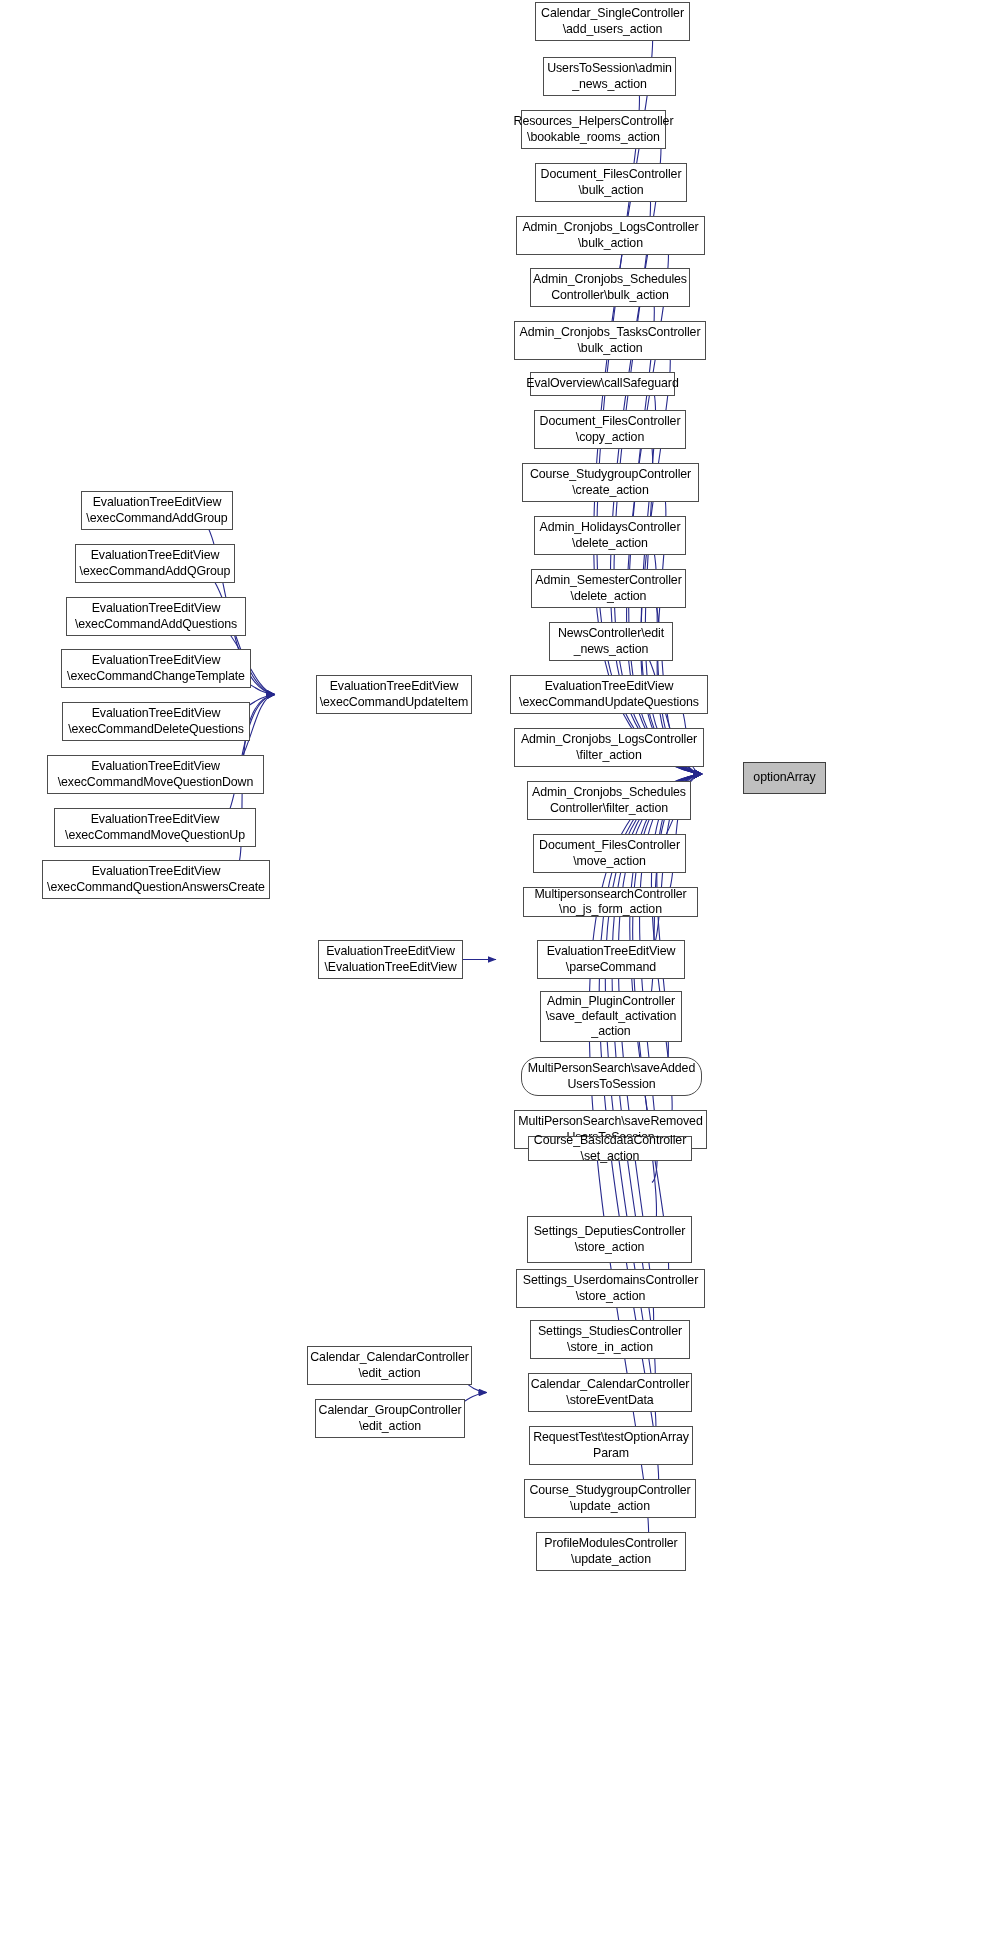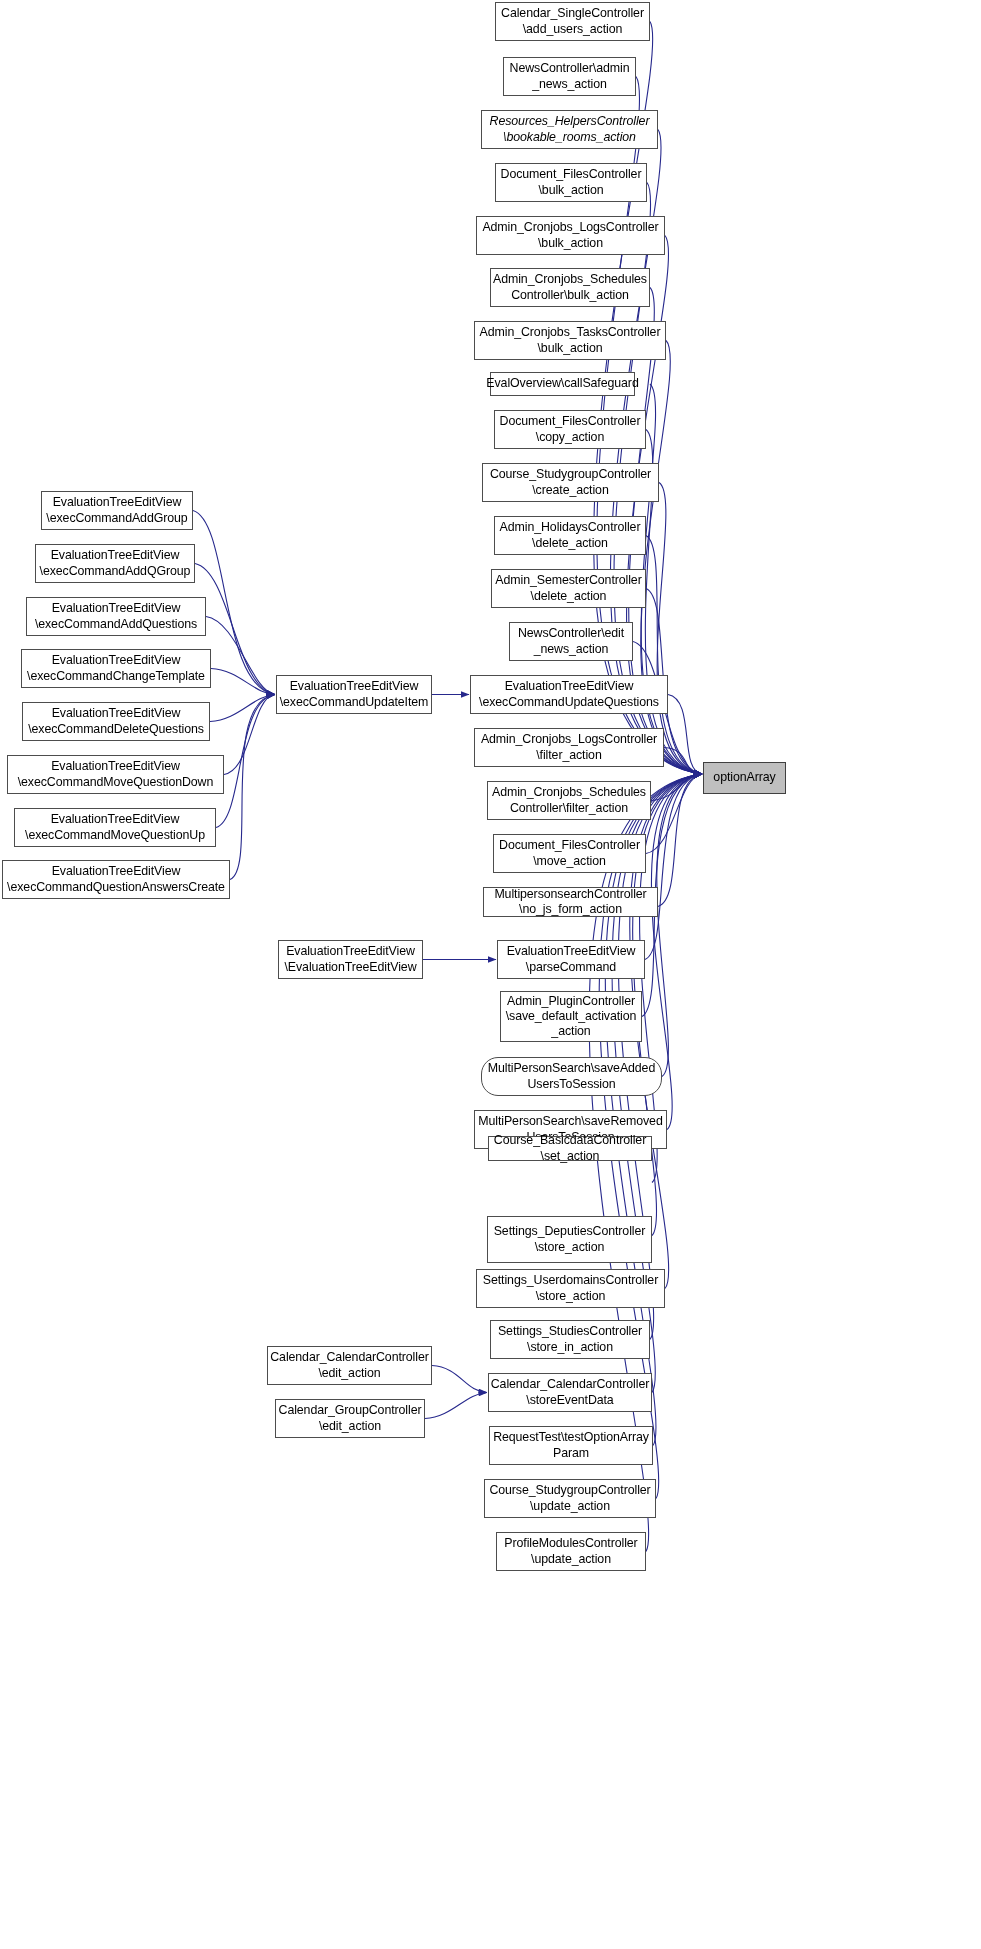--- a/index.html
+++ b/index.html
@@ -30,20 +30,21 @@
     color: #000000;
     display: flex;
     align-items: center;
     justify-content: center;
     text-align: center;
     font-size: 12.4px;
     line-height: 1.22;
     white-space: pre-line;
     letter-spacing: -0.1px;
     z-index: 5;
+    margin-left: 40px;
   }
   .node.highlight {
     background: #bfbfbf;
     border-color: #404040;
   }
 </style>
 </head>
 <body>
 
 <div id="canvas">
@@ -91,23 +92,23 @@
       <path d="M195,563.5 C231,571.36 235.7,689.26 275,694.5" fill="none" stroke="#26288c" stroke-width="1.1" marker-end="url(#arrowhead)"></path>
       <path d="M206,616.5 C237.05,621.18 251.6,691.38 275,694.5" fill="none" stroke="#26288c" stroke-width="1.1" marker-end="url(#arrowhead)"></path>
       <path d="M211,668.5 C239.8,670.06 253,693.46 275,694.5" fill="none" stroke="#26288c" stroke-width="1.1" marker-end="url(#arrowhead)"></path>
       <path d="M210,721.5 C239.25,719.88 253,695.58 275,694.5" fill="none" stroke="#26288c" stroke-width="1.1" marker-end="url(#arrowhead)"></path>
       <path d="M224,774.5 C252,769.7 251,697.7 275,694.5" fill="none" stroke="#26288c" stroke-width="1.1" marker-end="url(#arrowhead)"></path>
       <path d="M216,827.5 C244,819.52 235.1,699.82 275,694.5" fill="none" stroke="#26288c" stroke-width="1.1" marker-end="url(#arrowhead)"></path>
       <path d="M230,879.5 C258,868.4 219.5,701.9 275,694.5" fill="none" stroke="#26288c" stroke-width="1.1" marker-end="url(#arrowhead)"></path>
     </svg>
 <div class="node" style="left: 495px; top: 2px; width: 155px; height: 39px;">Calendar_SingleController
 \add_users_action</div>
-    <div class="node" style="left: 503px; top: 57px; width: 133px; height: 39px;">NewsController\admin
+    <div class="node" style="left: 503px; top: 57px; width: 133px; height: 39px;">UsersToSession\admin
 _news_action</div>
-    <div class="node" style="left: 481px; top: 110px; width: 177px; height: 39px; font-style: italic;">Resources_HelpersController
+    <div class="node" style="left: 481px; top: 110px; width: 145px; height: 39px;">Resources_HelpersController
 \bookable_rooms_action</div>
     <div class="node" style="left: 495px; top: 163px; width: 152px; height: 39px;">Document_FilesController
 \bulk_action</div>
     <div class="node" style="left: 476px; top: 216px; width: 189px; height: 39px;">Admin_Cronjobs_LogsController
 \bulk_action</div>
     <div class="node" style="left: 490px; top: 268px; width: 160px; height: 39px;">Admin_Cronjobs_Schedules
 Controller\bulk_action</div>
     <div class="node" style="left: 474px; top: 321px; width: 192px; height: 39px;">Admin_Cronjobs_TasksController
 \bulk_action</div>
     <div class="node" style="left: 490px; top: 372px; width: 145px; height: 24px;">EvalOverview\callSafeguard</div>

